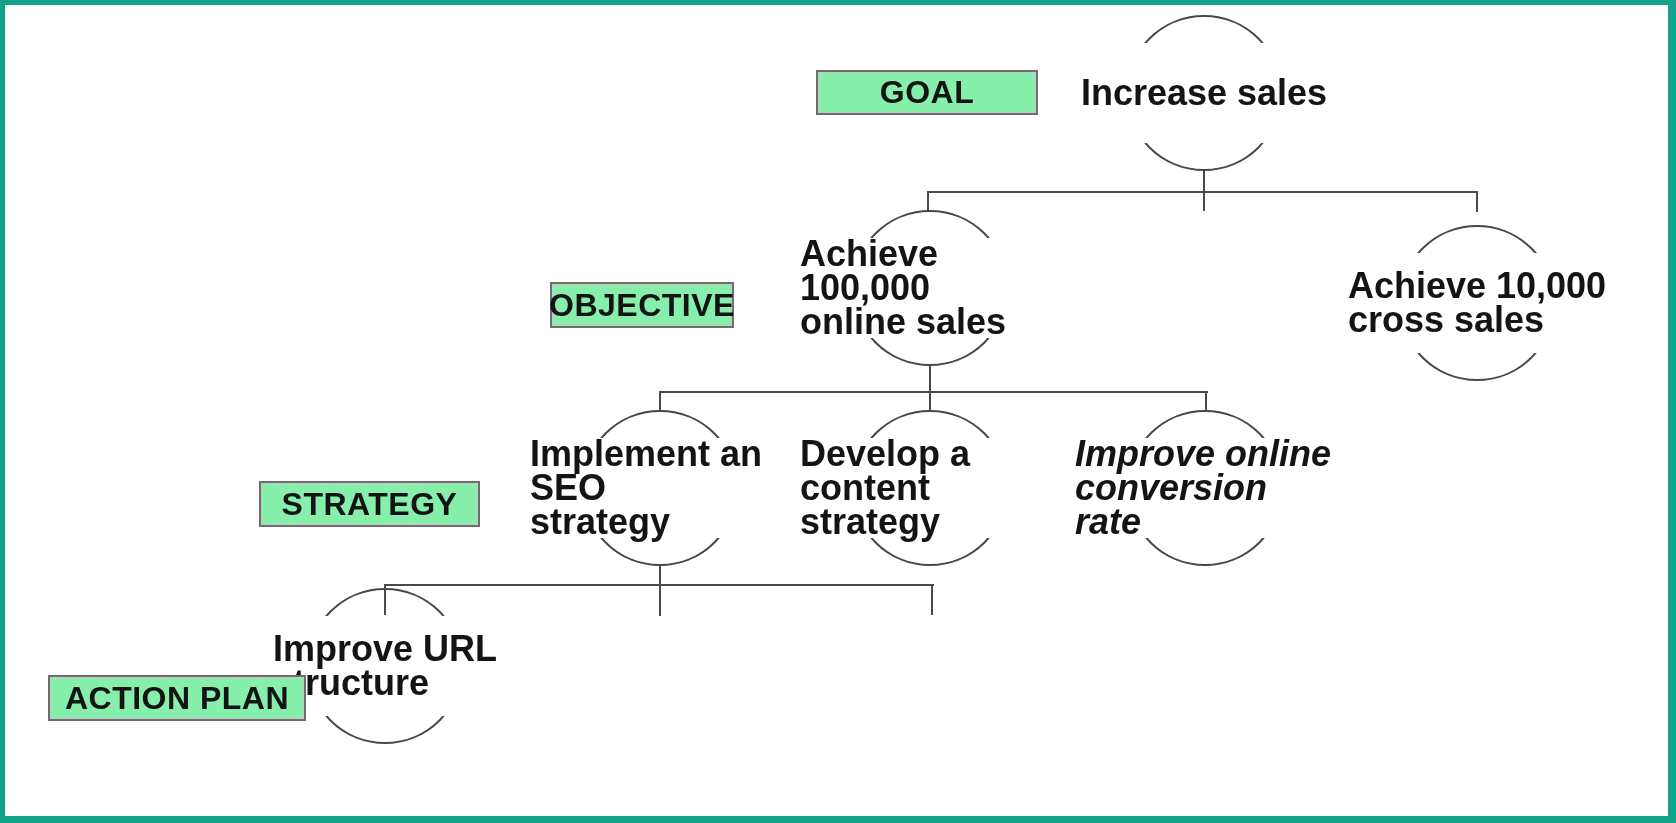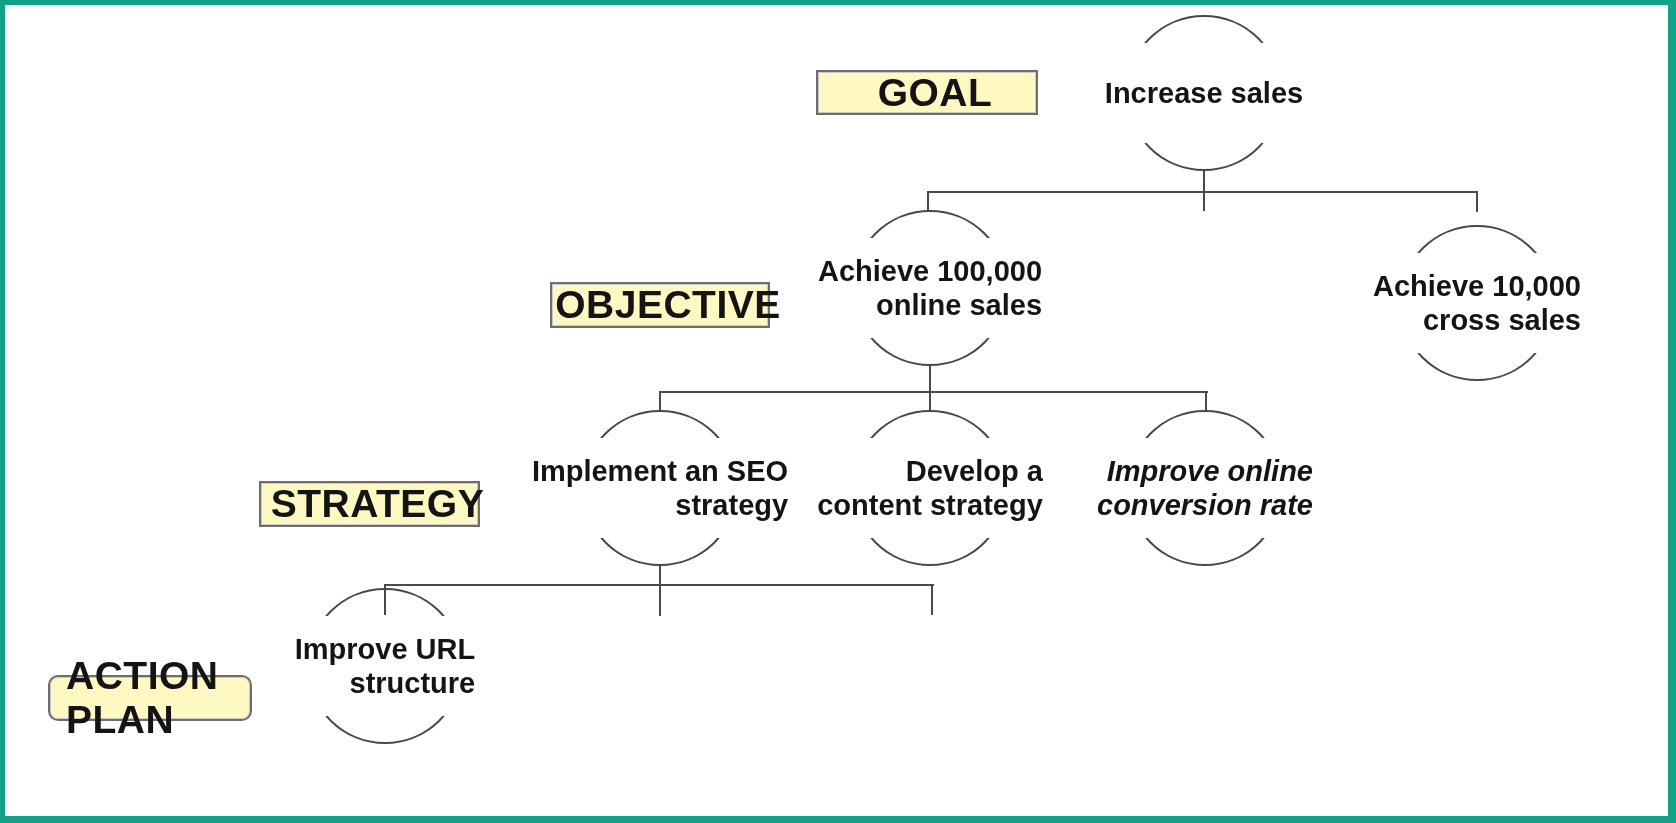--- a/index.html
+++ b/index.html
@@ -25,32 +25,31 @@
     left: -5px;
     width: 1676px;
     height: 2px;
     background: #23284e;
     z-index: 9;
   }
   
   .level-label {
     position: absolute;
     box-sizing: border-box;
-    background: #fef9c3;
+    background: #86efac;
     border: 2.5px solid #6e6e6e;
     box-shadow: inset 0 0 0 1px #c9c9c9;
     display: flex;
     align-items: center;
     justify-content: center;
-    font-size: 39px;
+    font-size: 32px;
     font-weight: 700;
     color: #141414;
     letter-spacing: 0.5px;
     z-index: 5;
-    padding-left: 16px;
   }
   
   .node {
     position: absolute;
     width: 260px;
     height: 156px;
     z-index: 3;
   }
   .node .circle {
     position: absolute;
@@ -71,44 +70,44 @@
   }
   .node .node-text {
     position: absolute;
     left: 0;
     top: 0;
     width: 100%;
     height: 100%;
     display: flex;
     align-items: center;
     justify-content: center;
-    text-align: right;
+    text-align: left;
     white-space: pre-line;
-    font-size: 29px;
+    font-size: 36px;
     line-height: 34px;
     font-weight: 700;
     color: #141414;
   }
   
   .line {
     position: absolute;
     background: #4a4a4a;
     z-index: 2;
   }
 </style>
 </head>
 <body>
 
 <div class="canvas">
   <div class="top-edge"></div>
 
   <div class="level-label" style="left:811px; top:65px;  width:222px; height:45px;">GOAL</div>
-  <div class="level-label" style="left:545px; top:277px; width:220px; height:46px;">OBJECTIVE</div>
+  <div class="level-label" style="left:545px; top:277px; width:184px; height:46px;">OBJECTIVE</div>
   <div class="level-label" style="left:254px; top:476px; width:221px; height:46px;">STRATEGY</div>
-  <div class="level-label" style="left:43px;  top:670px; width:204px; height:46px;border-radius:10px;">ACTION PLAN</div>
+  <div class="level-label" style="left:43px;  top:670px; width:258px; height:46px;">ACTION PLAN</div>
 
   <div class="line" style="left:1198px; top:165px; width:2px;  height:41px;"></div>
   <div class="line" style="left:922px;  top:186px; width:551px; height:2px;"></div>
   <div class="line" style="left:922px;  top:186px; width:2px;  height:21px;"></div>
   <div class="line" style="left:1471px; top:186px; width:2px;  height:21px;"></div>
 
   <div class="line" style="left:924px;  top:360px; width:2px;  height:46px;"></div>
   <div class="line" style="left:654px;  top:386px; width:549px; height:2px;"></div>
   <div class="line" style="left:654px;  top:386px; width:2px;  height:21px;"></div>
   <div class="line" style="left:1200px; top:386px; width:2px;  height:21px;"></div>

